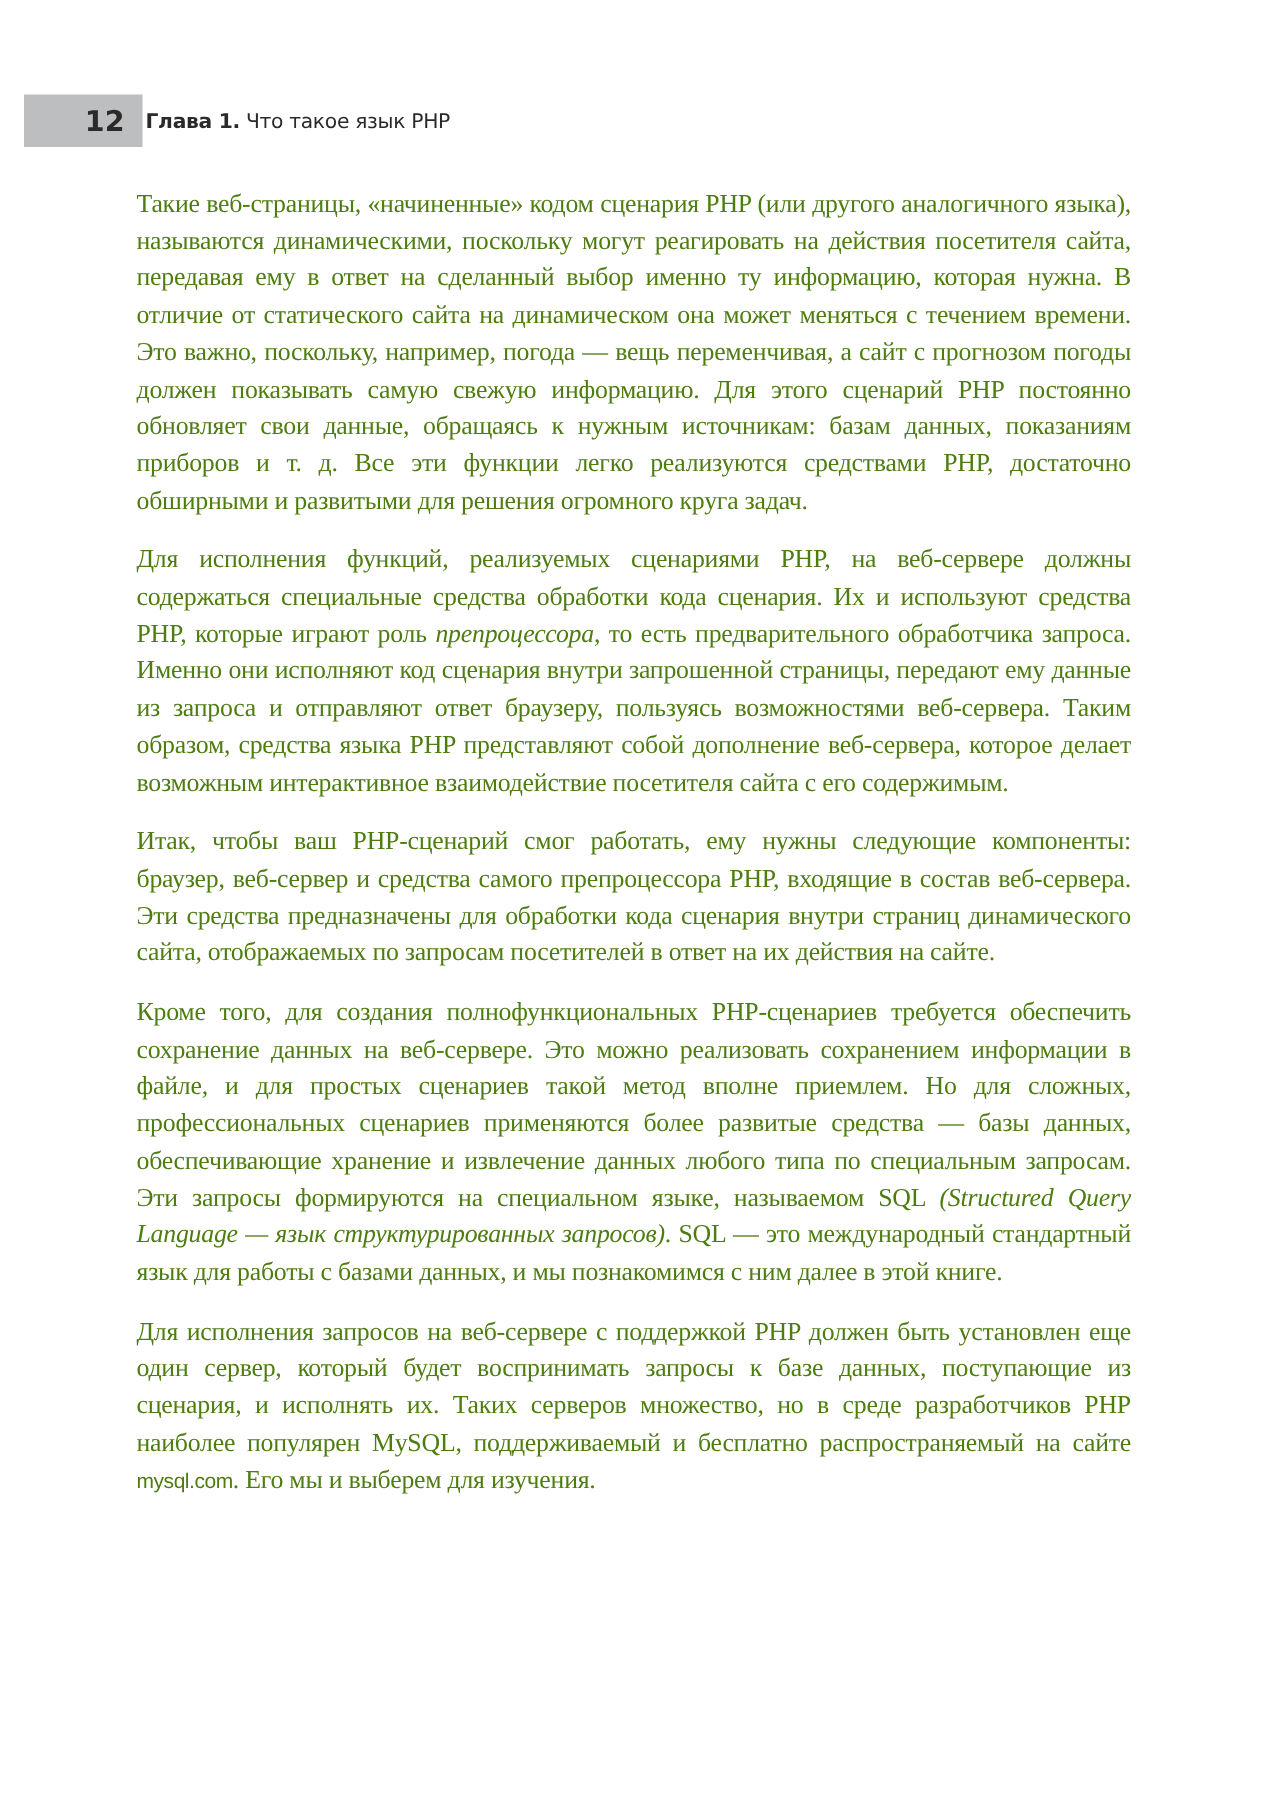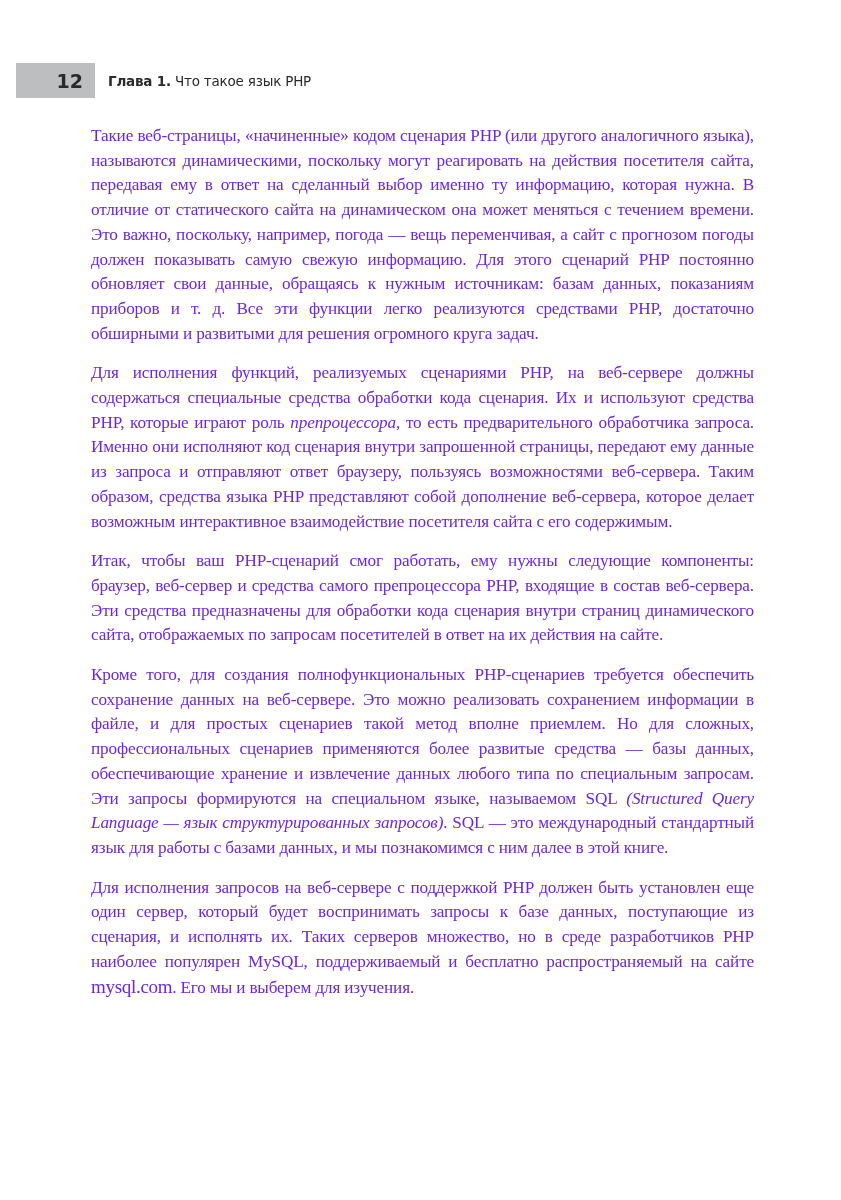--- a/index.html
+++ b/index.html
@@ -31,50 +31,50 @@
       align-items: center;
       justify-content: flex-end;
       box-sizing: border-box;
       padding-right: 12px;
       font-family: "DejaVu Sans", sans-serif;
       font-weight: bold;
       font-size: 19px;
       color: #2a2a2a;
     }
     .chapter-title {
-      margin-left: 13px;
+      margin-left: 2px;
       font-family: "DejaVu Sans", sans-serif;
       font-size: 13.5px;
       color: #2a2a2a;
       letter-spacing: -0.2px;
     }
     .chapter-title .chap-label {
       font-weight: bold;
     }
     .content {
       position: absolute;
       left: 91px;
       top: 124px;
       width: 663px;
       font-family: "Liberation Serif", serif;
       font-size: 17.2px;
       line-height: 24.7px;
-      color: #6d28d9;
+      color: #4d7c0f;
       text-align: justify;
       letter-spacing: -0.15px;
     }
     .content p {
       margin: 0 0 15px 0;
       hyphens: manual;
     }
     .content em {
     }
     .mono {
-      font-family: Liberation Serif, serif;
-      font-size: 19px;
+      font-family: Liberation Sans, sans-serif;
+      font-size: 14px;
       letter-spacing: -0.3px;
     }
   </style>
 </head>
 <body>
 
 <div class="running-head">
   <div class="page-number-box">12</div>
   <div class="chapter-title"><span class="chap-label">Глава 1.</span><span> Что такое язык PHP</span></div>
 </div>

